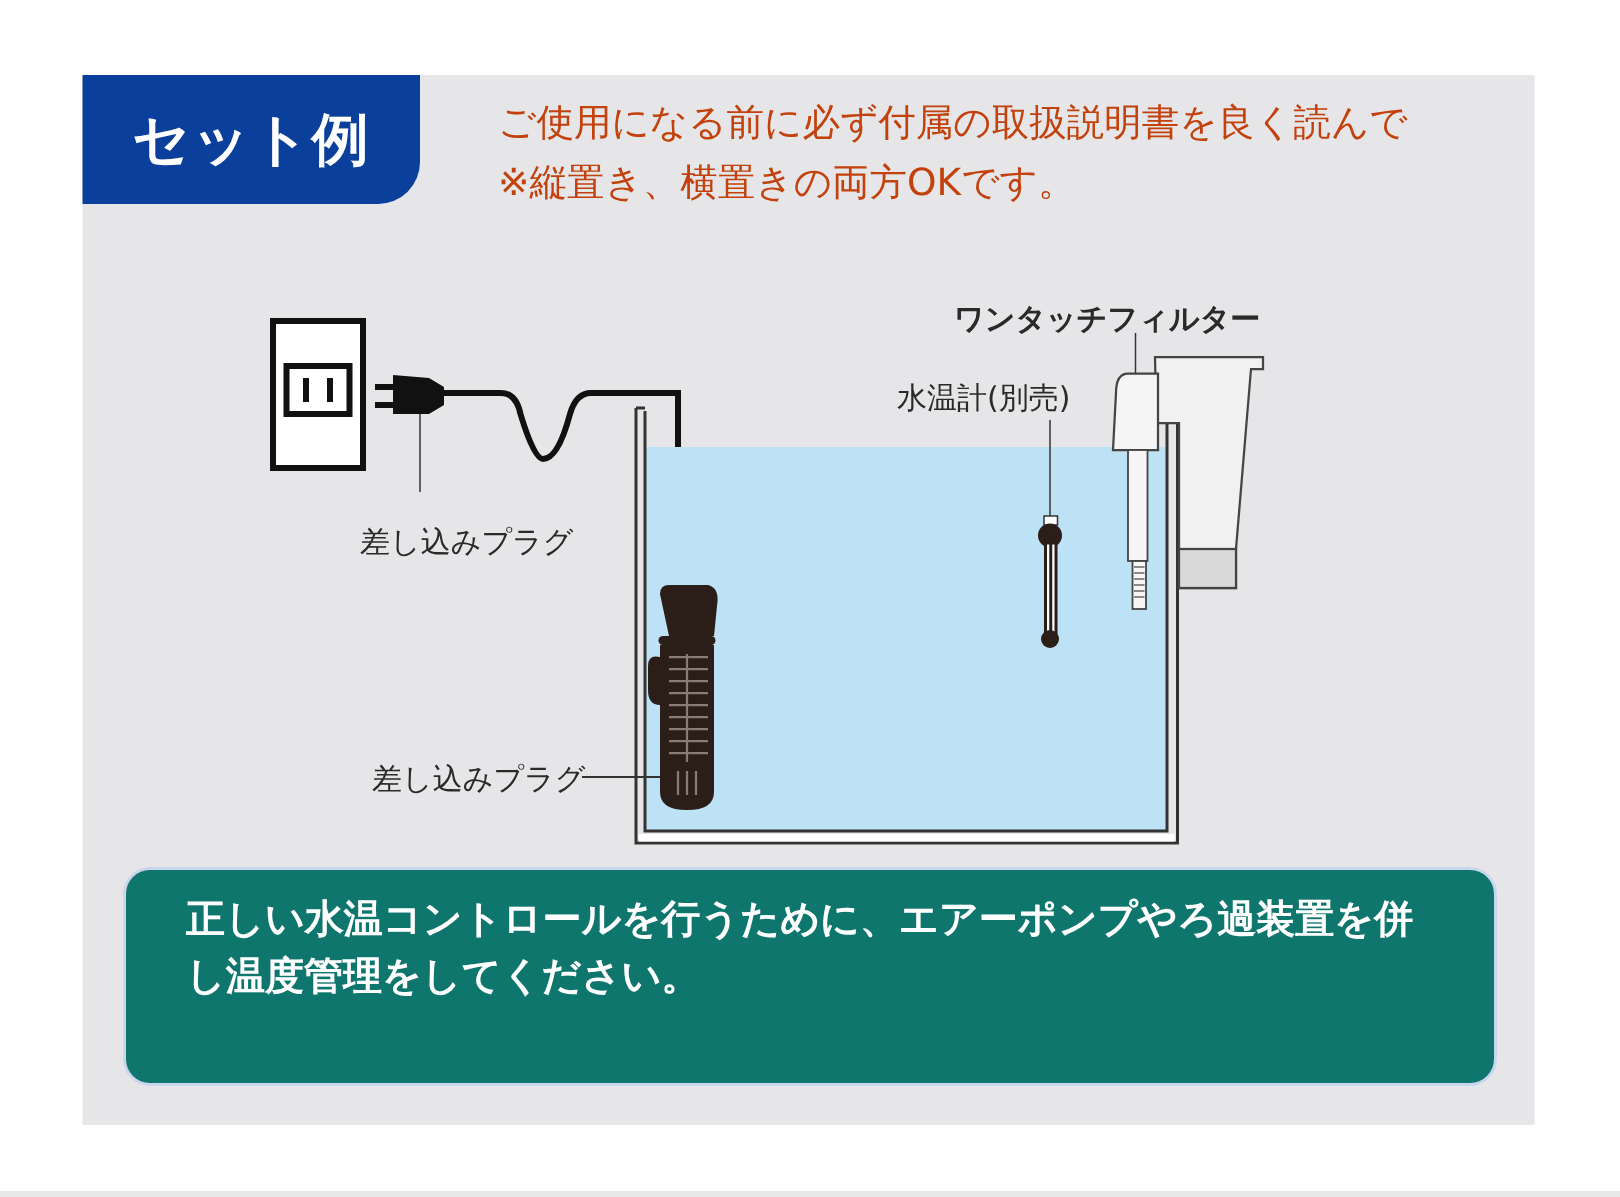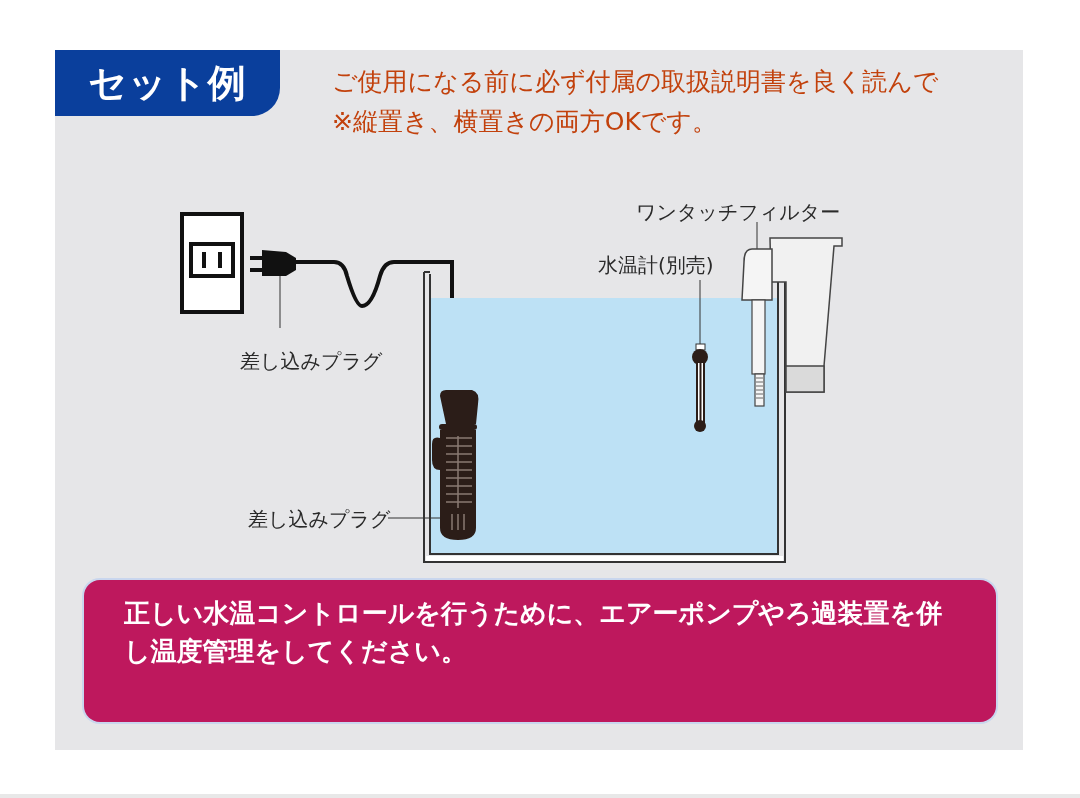--- a/index.html
+++ b/index.html
@@ -1,26 +1,26 @@
 <!DOCTYPE html>
 <html><head>
 <meta charset="utf-8">
 <style>
   html, body { margin:0; padding:0; background:#ffffff; }
   body { width:1080px; height:798px; position:relative; overflow:hidden;
          font-family:"DejaVu Sans","Liberation Sans",sans-serif; }
   .panel { position:absolute; left:55px; top:50px; width:968px; height:700px; background:#e6e6e8; }
-  .title-tab { position:absolute; left:55px; top:50px; width:225px; height:66px;
+  .title-tab { position:absolute; left:55px; top:50px; width:225px; height:86px;
                background:#0a3f9c; border-bottom-right-radius:28px;
                display:flex; align-items:center; justify-content:center; }
   .title-tab span { color:#fff; font-size:38px; font-weight:bold; letter-spacing:1px; }
   .intro { position:absolute; left:312px; top:62px; font-size:25px; line-height:40px; color:#c2410c;margin-left:20px; }
   .intro div { white-space:nowrap; }
   .label { position:absolute; font-size:20px; color:#2a2a2a; white-space:nowrap; }
-  .note { position:absolute; left:84px; top:580px; width:912px; height:142px; background:#be185d;
+  .note { position:absolute; left:84px; top:580px; width:912px; height:142px; background:#0f766e;
           border-radius:16px; box-shadow:0 0 0 2px #c9d6ee; }
   .note-text { position:absolute; left:40px; top:14px; right:30px; color:#fff; font-size:26px;
                line-height:38px; font-weight:bold; }
   .note-text div { white-space:nowrap; }
   .bottom-line { position:absolute; left:0; top:794px; width:1080px; height:4px; background:#e8e8e8; }
   svg { position:absolute; left:0; top:0; }
 </style>
 </head>
 <body>
 
@@ -106,21 +106,21 @@
         <line x1="756" y1="382" x2="763" y2="382"></line>
       <line x1="756" y1="386" x2="763" y2="386"></line>
         <line x1="756" y1="390" x2="763" y2="390"></line>
       <line x1="756" y1="394" x2="763" y2="394"></line>
         <line x1="756" y1="398" x2="763" y2="398"></line>
     </g>
   </g>
 </svg>
 
 <div class="label" style="left:240px; top:336px;margin-top:12px;">差し込みプラグ</div>
-<div class="label" style="left:636px; top:199px;">ワンタッチフィルター</div>
+<div class="label" style="left:636px; top:199px;font-weight:bold;">ワンタッチフィルター</div>
 <div class="label" style="left:598px; top:252px;">水温計(別売)</div>
 <div class="label" style="left:248px; top:506px;">差し込みプラグ</div>
 
 <div class="note">
   <div class="note-text">
     <div>正しい水温コントロールを行うために、エアーポンプやろ過装置を併</div>
     <div>し温度管理をしてください。</div>
   </div>
 </div>
 

